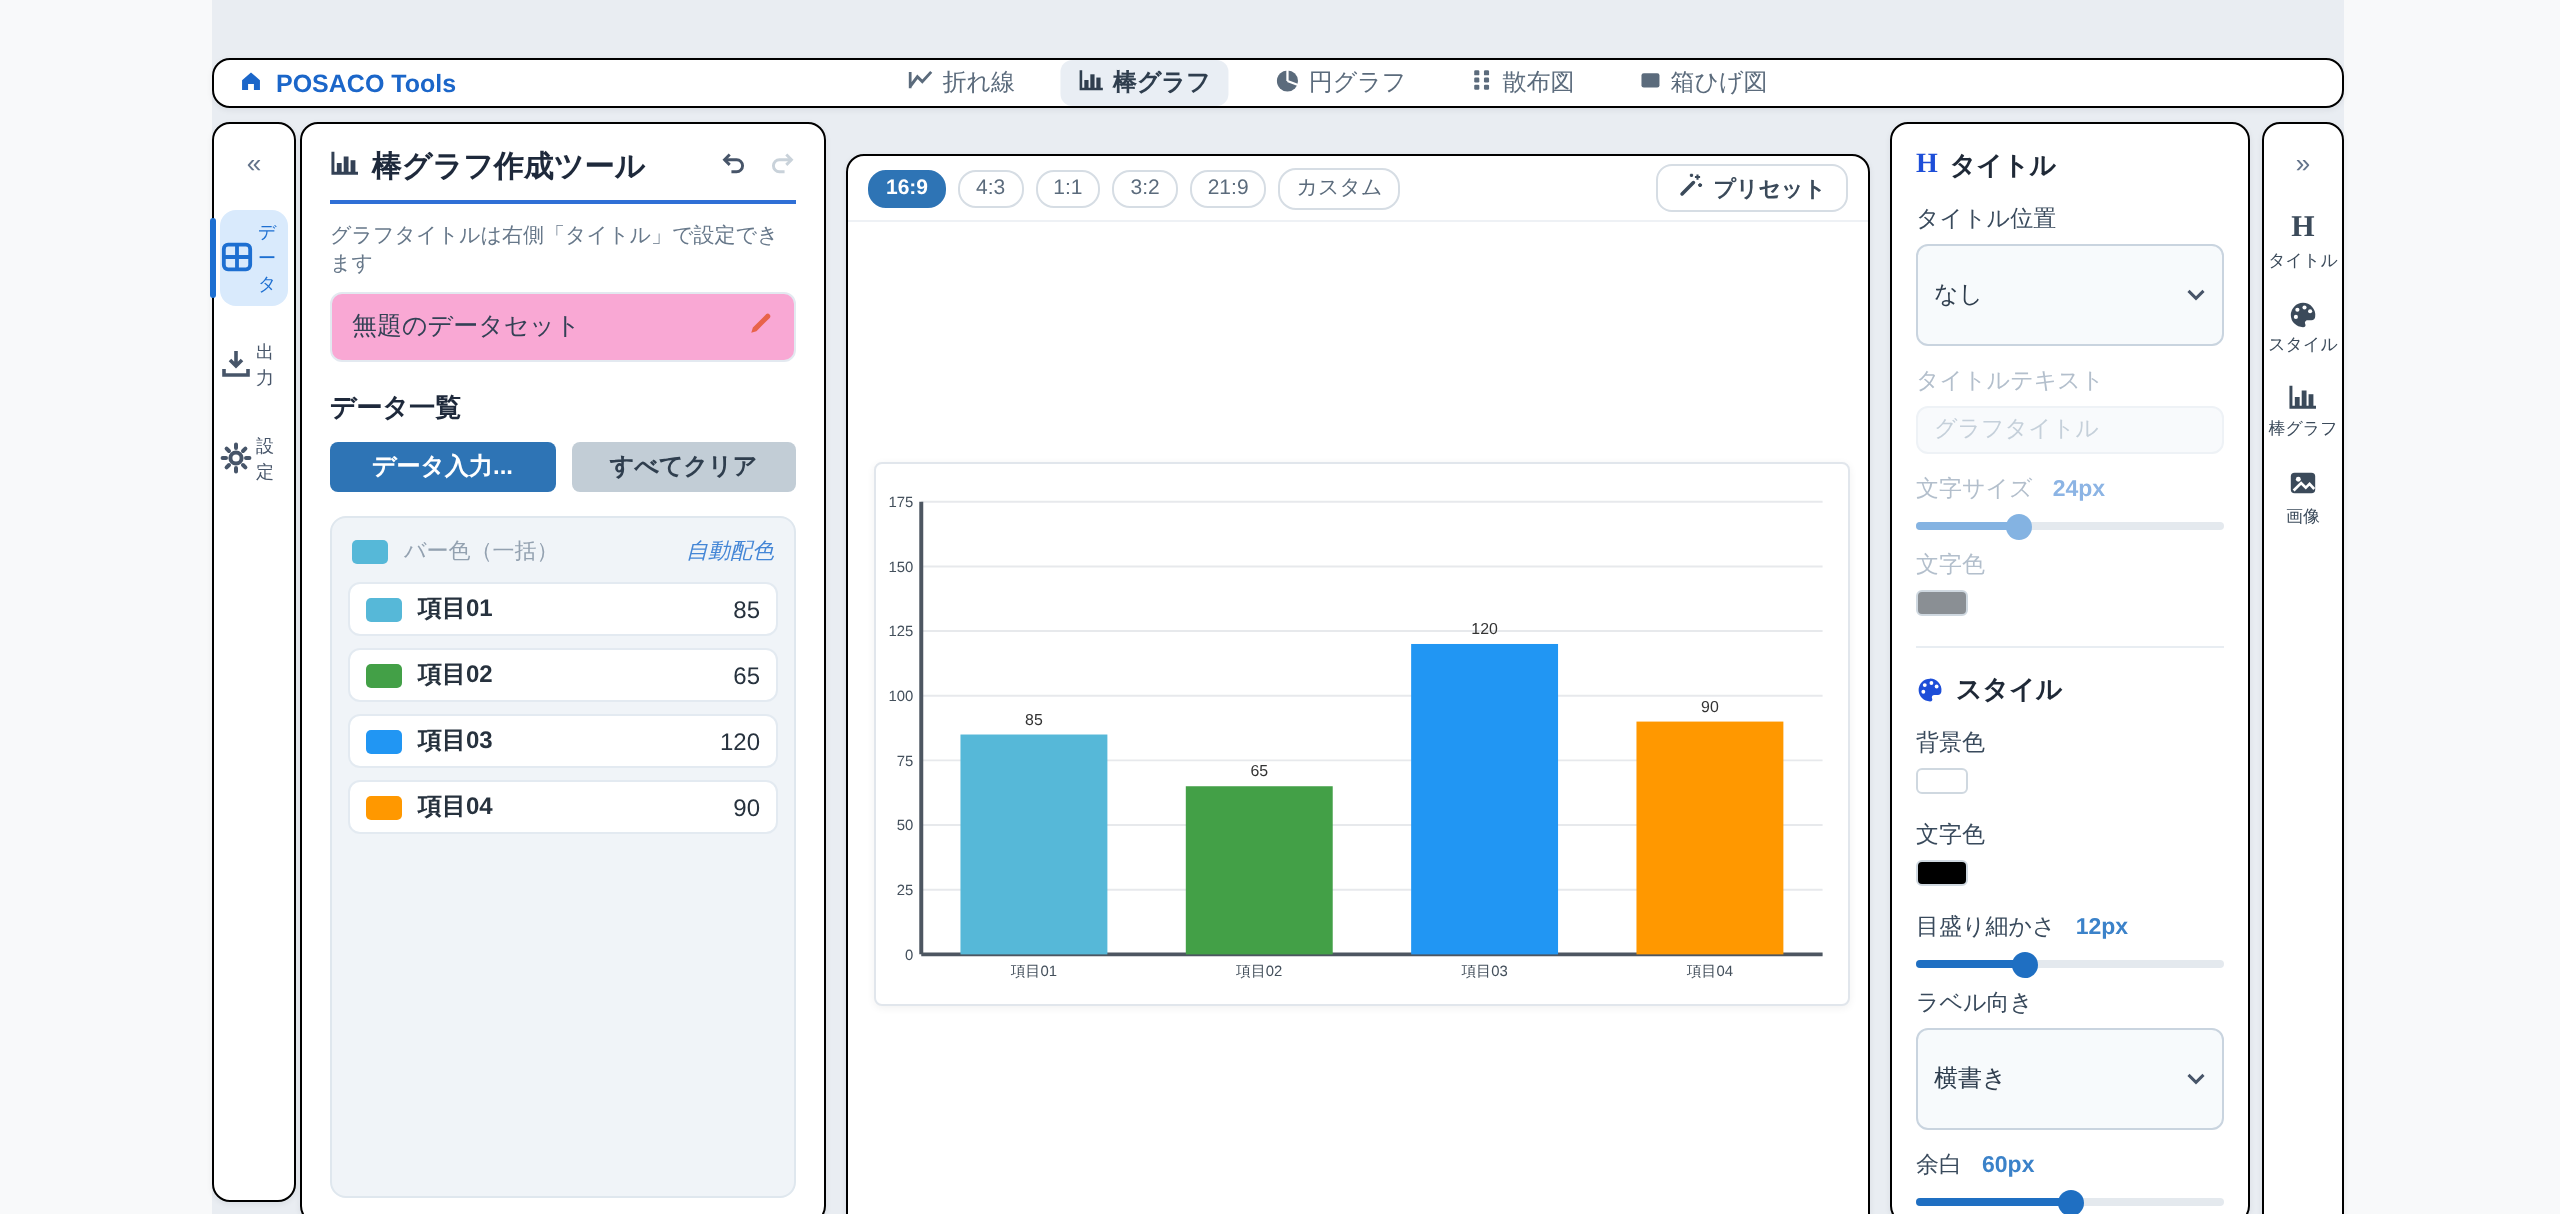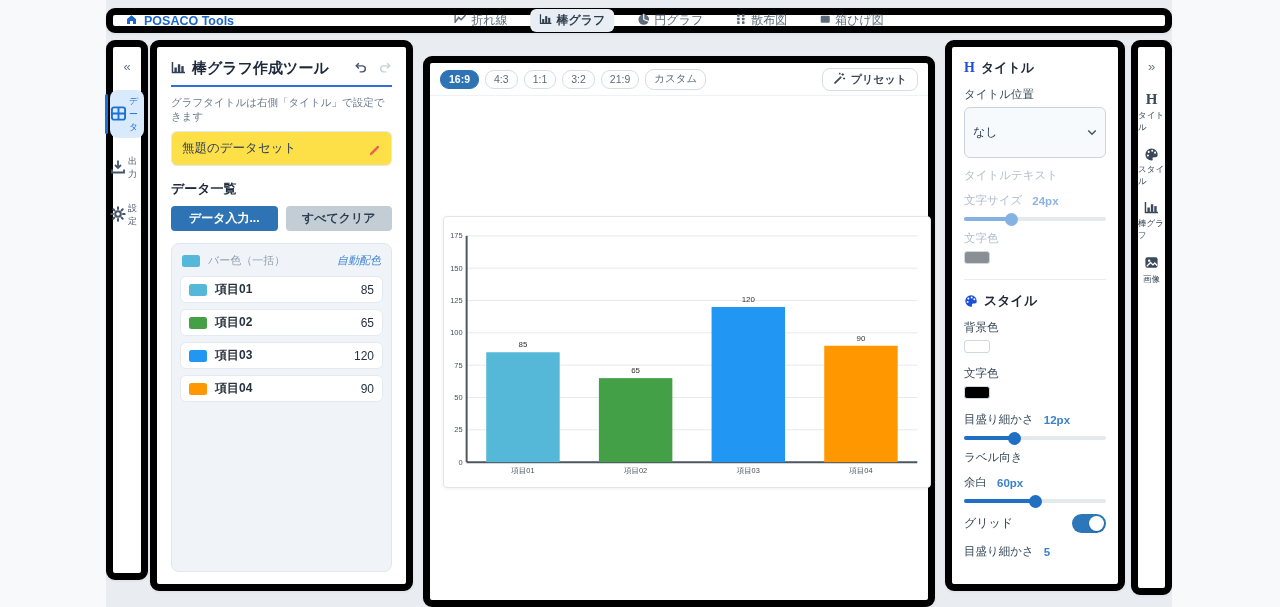--- a/index.html
+++ b/index.html
@@ -1,19 +1,19 @@
 <!DOCTYPE html>
 <html><head>
 <meta charset="utf-8">
 <style>
   * { margin:0; padding:0; box-sizing:border-box; }
   html,body { width:1280px; height:607px; overflow:hidden; }
   body { font-family:"Liberation Sans","DejaVu Sans",sans-serif; background:#f8f9fa; position:relative; color:#2f3e4e; }
   .app-bg { position:absolute; left:106px; top:0; width:1066px; height:607px; background:#e9edf2; }
-  .card { position:absolute; background:#fff; border:7px solid #000000; border-radius:9px; box-shadow:0 1px 3px rgba(16,24,40,.07); }
+  .card { position:absolute; background:#fff; border:1px solid #000000; border-radius:9px; box-shadow:0 1px 3px rgba(16,24,40,.07);margin-top:21px; }
 
   
   .topbar { left:106px; top:8px; width:1066px; height:25px; display:flex; align-items:center; padding:0 12px; }
   .brand { display:flex; align-items:center; gap:6px; color:#1b66c9; font-weight:bold; font-size:12.5px; }
   .nav-tabs { position:absolute; left:50%; transform:translateX(-50%); margin-left:30px; display:flex; align-items:center; gap:14px; }
   .nav-tab { display:flex; align-items:center; gap:4px; font-size:12px; color:#5b6b7c; padding:3px 9px; border-radius:6px; cursor:pointer; white-space:nowrap; }
   .nav-tab.active { background:#e9eef4; color:#2f3e4e; font-weight:bold; }
 
   
   .left-rail { left:106px; top:40px; width:42px; height:540px; display:flex; flex-direction:column; align-items:center; padding-top:8px; gap:12px; }
@@ -23,21 +23,21 @@
   .rail-item.active::before { content:""; position:absolute; left:-5px; top:4px; bottom:4px; width:3px; border-radius:3px; background:#1d6fd1; }
 
   
   .data-panel { left:150px; top:40px; width:263px; height:551px; padding:12px 14px; display:flex; flex-direction:column; }
   .panel-title-row { display:flex; align-items:center; gap:6px; padding-bottom:7px; border-bottom:2px solid #2f6fd6; }
   .panel-title { font-size:15px; font-weight:bold; color:#1e293b; }
   .title-icons { margin-left:auto; display:flex; gap:10px; align-items:center; }
   .undo { color:#475569; cursor:pointer; }
   .redo { color:#c9d2da; cursor:pointer; }
   .helper { font-size:10.5px; color:#67788a; margin:9px 0 7px; }
-  .dataset-box { display:flex; align-items:flex-end; background:#fde047; border:1px solid #e3e9f0; border-radius:6px; padding:8px 10px; font-size:12.5px; color:#334155; }
+  .dataset-box { display:flex; align-items:flex-start; background:#f9a8d4; border:1px solid #e3e9f0; border-radius:6px; padding:8px 10px; font-size:12.5px; color:#334155; }
   .pencil { margin-left:auto; color:#e8634a; cursor:pointer; display:flex; }
   .list-title { font-size:13px; font-weight:bold; color:#1e293b; margin:14px 0 8px; }
   .btn-row { display:flex; gap:8px; }
   .btn { flex:1; height:25px; border:none; border-radius:4px; font-size:12px; font-weight:bold; cursor:pointer; font-family:inherit; }
   .btn-primary { background:#2e74b5; color:#fff; }
   .btn-secondary { background:#c2cdd6; color:#2f3e4e; }
   .list-box { margin-top:12px; flex:1; background:#f0f4f8; border:1px solid #dfe7ee; border-radius:8px; padding:7px 8px; overflow:hidden; }
   .list-header { display:flex; align-items:center; gap:8px; padding:2px 2px 8px; }
   .swatch-sm { width:18px; height:12px; border-radius:2.5px; flex:none; }
   .list-header-label { font-size:11px; color:#93a1b0; }
@@ -297,20 +297,21 @@
   <div class="field-label">タイトル位置</div>
   <div class="select">
     <span>なし</span>
     <span class="chev">
         <svg viewBox="0 0 12 8" width="10" height="7">
           <path d="M1.5 1.5 L6 6 L10.5 1.5" stroke="currentColor" stroke-width="1.8" fill="none"></path>
         </svg>
       </span>
   </div>
   <div class="field-label dis">タイトルテキスト</div>
+  <input class="text-input" disabled="" placeholder="グラフタイトル" style="">
   <div class="slider-row">
     <span class="field-label dis" style="margin:0">文字サイズ</span>
     <span class="slider-val dis">24px</span>
   </div>
   <div class="slider dis">
     <span class="fill" style="width: 33%;"></span>
     <span class="thumb" style="left: calc(33% - 6px);"></span>
   </div>
   <div class="field-label dis">文字色</div>
   <span class="swatch-lg" style="display: inline-block; background-color: rgb(138, 143, 148);"></span>
@@ -337,20 +338,28 @@
   <span class="swatch-lg" style="display: inline-block; background-color: rgb(0, 0, 0);"></span>
   <div class="slider-row">
     <span class="field-label" style="margin:0">目盛り細かさ</span>
     <span class="slider-val">12px</span>
   </div>
   <div class="slider">
     <span class="fill" style="width: 35%;"></span>
     <span class="thumb" style="left: calc(35% - 6px);"></span>
   </div>
   <div class="field-label">ラベル向き</div>
+  <div class="select">
+    <span>横書き</span>
+    <span class="chev">
+        <svg viewBox="0 0 12 8" width="10" height="7">
+          <path d="M1.5 1.5 L6 6 L10.5 1.5" stroke="currentColor" stroke-width="1.8" fill="none"></path>
+        </svg>
+      </span>
+  </div>
   <div class="slider-row">
     <span class="field-label" style="margin:0">余白</span>
     <span class="slider-val">60px</span>
   </div>
   <div class="slider">
     <span class="fill" style="width: 50%;"></span>
     <span class="thumb" style="left: calc(50% - 6px);"></span>
   </div>
   <div class="toggle-row">
     <span class="toggle-label">グリッド</span>

